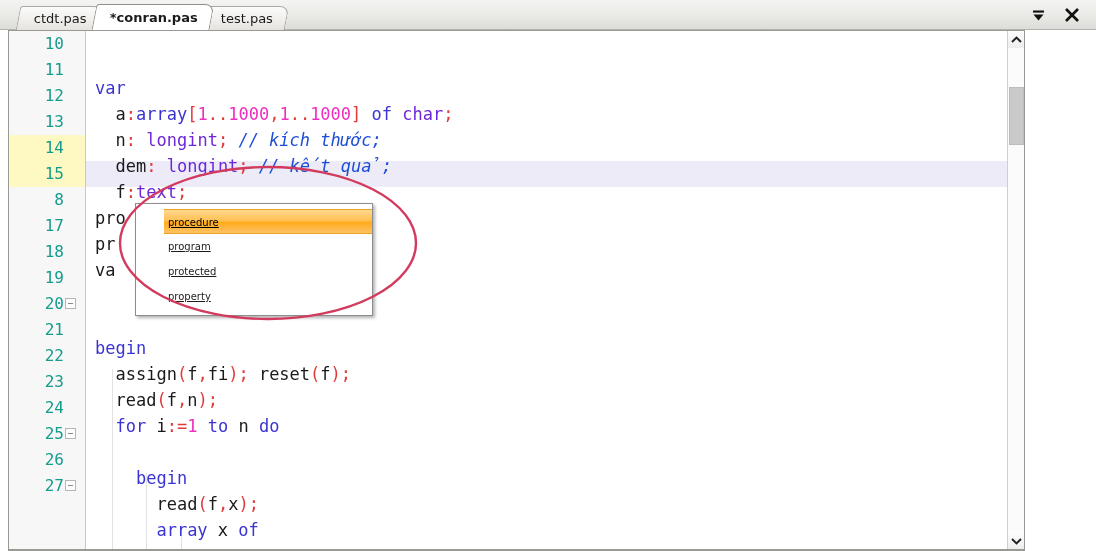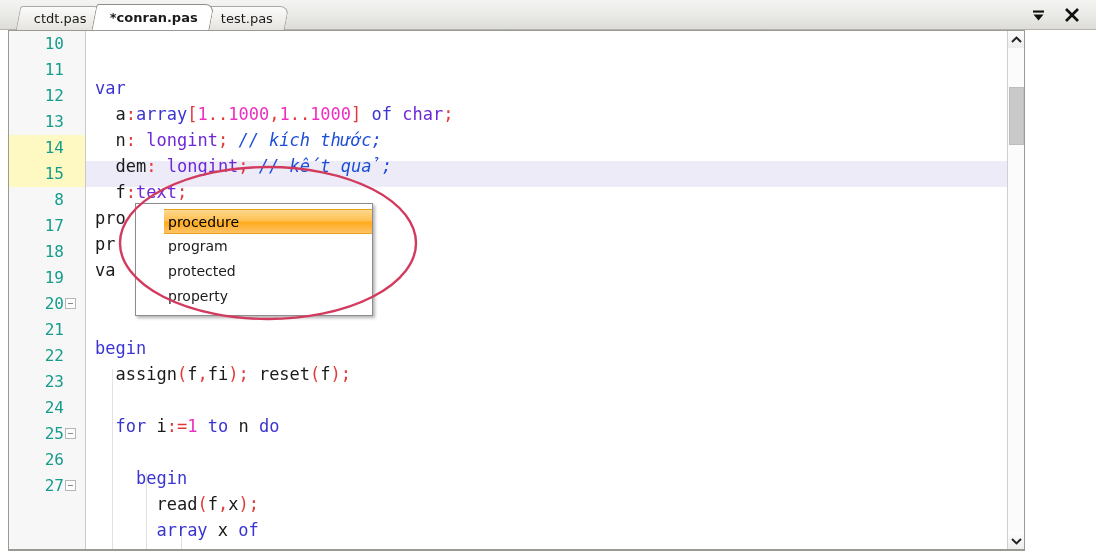--- a/index.html
+++ b/index.html
@@ -201,24 +201,25 @@
     box-shadow: 2px 2px 3px rgba(0,0,0,0.30);
     z-index: 40;
     box-sizing: border-box;
     padding: 5px 0 6px 0;
   }
   .ac-item {
     height: 25px;
     line-height: 25px;
     padding-left: 32px;
     font-family: "DejaVu Sans", sans-serif;
-    font-size: 14px;
+    font-size: 10px;
     color: #1b1b1b;
     white-space: nowrap;
     box-sizing: border-box;
+    text-decoration: underline;
   }
   .ac-item.sel {
     background: linear-gradient(to bottom, #ffd27f 0%, #ffbb3c 48%, #ffa813 52%, #ffc濃 100%);
     background: linear-gradient(to bottom, #ffd88e 0%, #ffc052 47%, #ffab1b 53%, #ffc266 100%);
     border-top: 1px solid #e8a41e;
     border-bottom: 1px solid #e8a41e;
     color: #000;
     margin-left: 28px;
     margin-right: 2px;
     padding-left: 4px;
@@ -318,21 +319,21 @@
         <div class="row"><div class="rowbg"></div><div class="gut">12</div><div class="code">  <span class="pln">n</span><span class="brk">:</span> <span class="typ">longint</span><span class="brk">;</span> <span class="cmt">// kích thước;</span></div></div>
         <div class="row"><div class="rowbg"></div><div class="gut">13</div><div class="code">  <span class="pln">dem</span><span class="brk">:</span> <span class="typ">longint</span><span class="brk">;</span> <span class="cmt">// kết quả;</span></div></div>
         <div class="row gut-hl"><div class="rowbg"></div><div class="gut">14</div><div class="code">  <span class="pln">f</span><span class="brk">:</span><span class="typ">text</span><span class="brk">;</span></div></div>
         <div class="row gut-hl cur"><div class="rowbg"></div><div class="gut">15</div><div class="code"><span class="pln">pro</span></div></div>
         <div class="row"><div class="rowbg"></div><div class="gut">8</div><div class="code"><span class="pln">pr</span></div></div>
         <div class="row"><div class="rowbg"></div><div class="gut">17</div><div class="code"><span class="pln">va</span></div></div>
         <div class="row"><div class="rowbg"></div><div class="gut">18</div><div class="code"></div></div>
         <div class="row"><div class="rowbg"></div><div class="gut">19</div><div class="code"></div></div>
         <div class="row"><div class="rowbg"></div><div class="gut">20</div><div class="fold"></div><div class="code"><span class="kw">begin</span></div></div>
         <div class="row"><div class="rowbg"></div><div class="gut">21</div><div class="code">  <span class="pln">assign</span><span class="brk">(</span><span class="pln">f</span><span class="brk">,</span><span class="pln">fi</span><span class="brk">)</span><span class="brk">;</span> <span class="pln">reset</span><span class="brk">(</span><span class="pln">f</span><span class="brk">)</span><span class="brk">;</span></div></div>
-        <div class="row"><div class="rowbg"></div><div class="gut">22</div></div>
+        <div class="row"><div class="rowbg"></div><div class="gut">22</div><div class="code">  <span class="pln">read</span><span class="brk">(</span><span class="pln">f</span><span class="brk">,</span><span class="pln">n</span><span class="brk">)</span><span class="brk">;</span></div></div>
         <div class="row"><div class="rowbg"></div><div class="gut">23</div><div class="code">  <span class="kw">for</span> <span class="pln">i</span><span class="brk">:</span><span class="brk">=</span><span class="num">1</span> <span class="kw">to</span> <span class="pln">n</span> <span class="kw">do</span></div></div>
         <div class="row"><div class="rowbg"></div><div class="gut">24</div></div>
         <div class="row"><div class="rowbg"></div><div class="gut">25</div><div class="fold"></div><div class="code">    <span class="kw">begin</span></div></div>
         <div class="row"><div class="rowbg"></div><div class="gut">26</div><div class="code">      <span class="pln">read</span><span class="brk">(</span><span class="pln">f</span><span class="brk">,</span><span class="pln">x</span><span class="brk">)</span><span class="brk">;</span></div></div>
         <div class="row"><div class="rowbg"></div><div class="gut">27</div><div class="fold"></div><div class="code">      <span class="kw">array</span> <span class="pln">x</span> <span class="kw">of</span></div></div>
       </div>
 
     <div id="ac">
         <div class="ac-item sel">procedure</div>
         <div class="ac-item">program</div>

